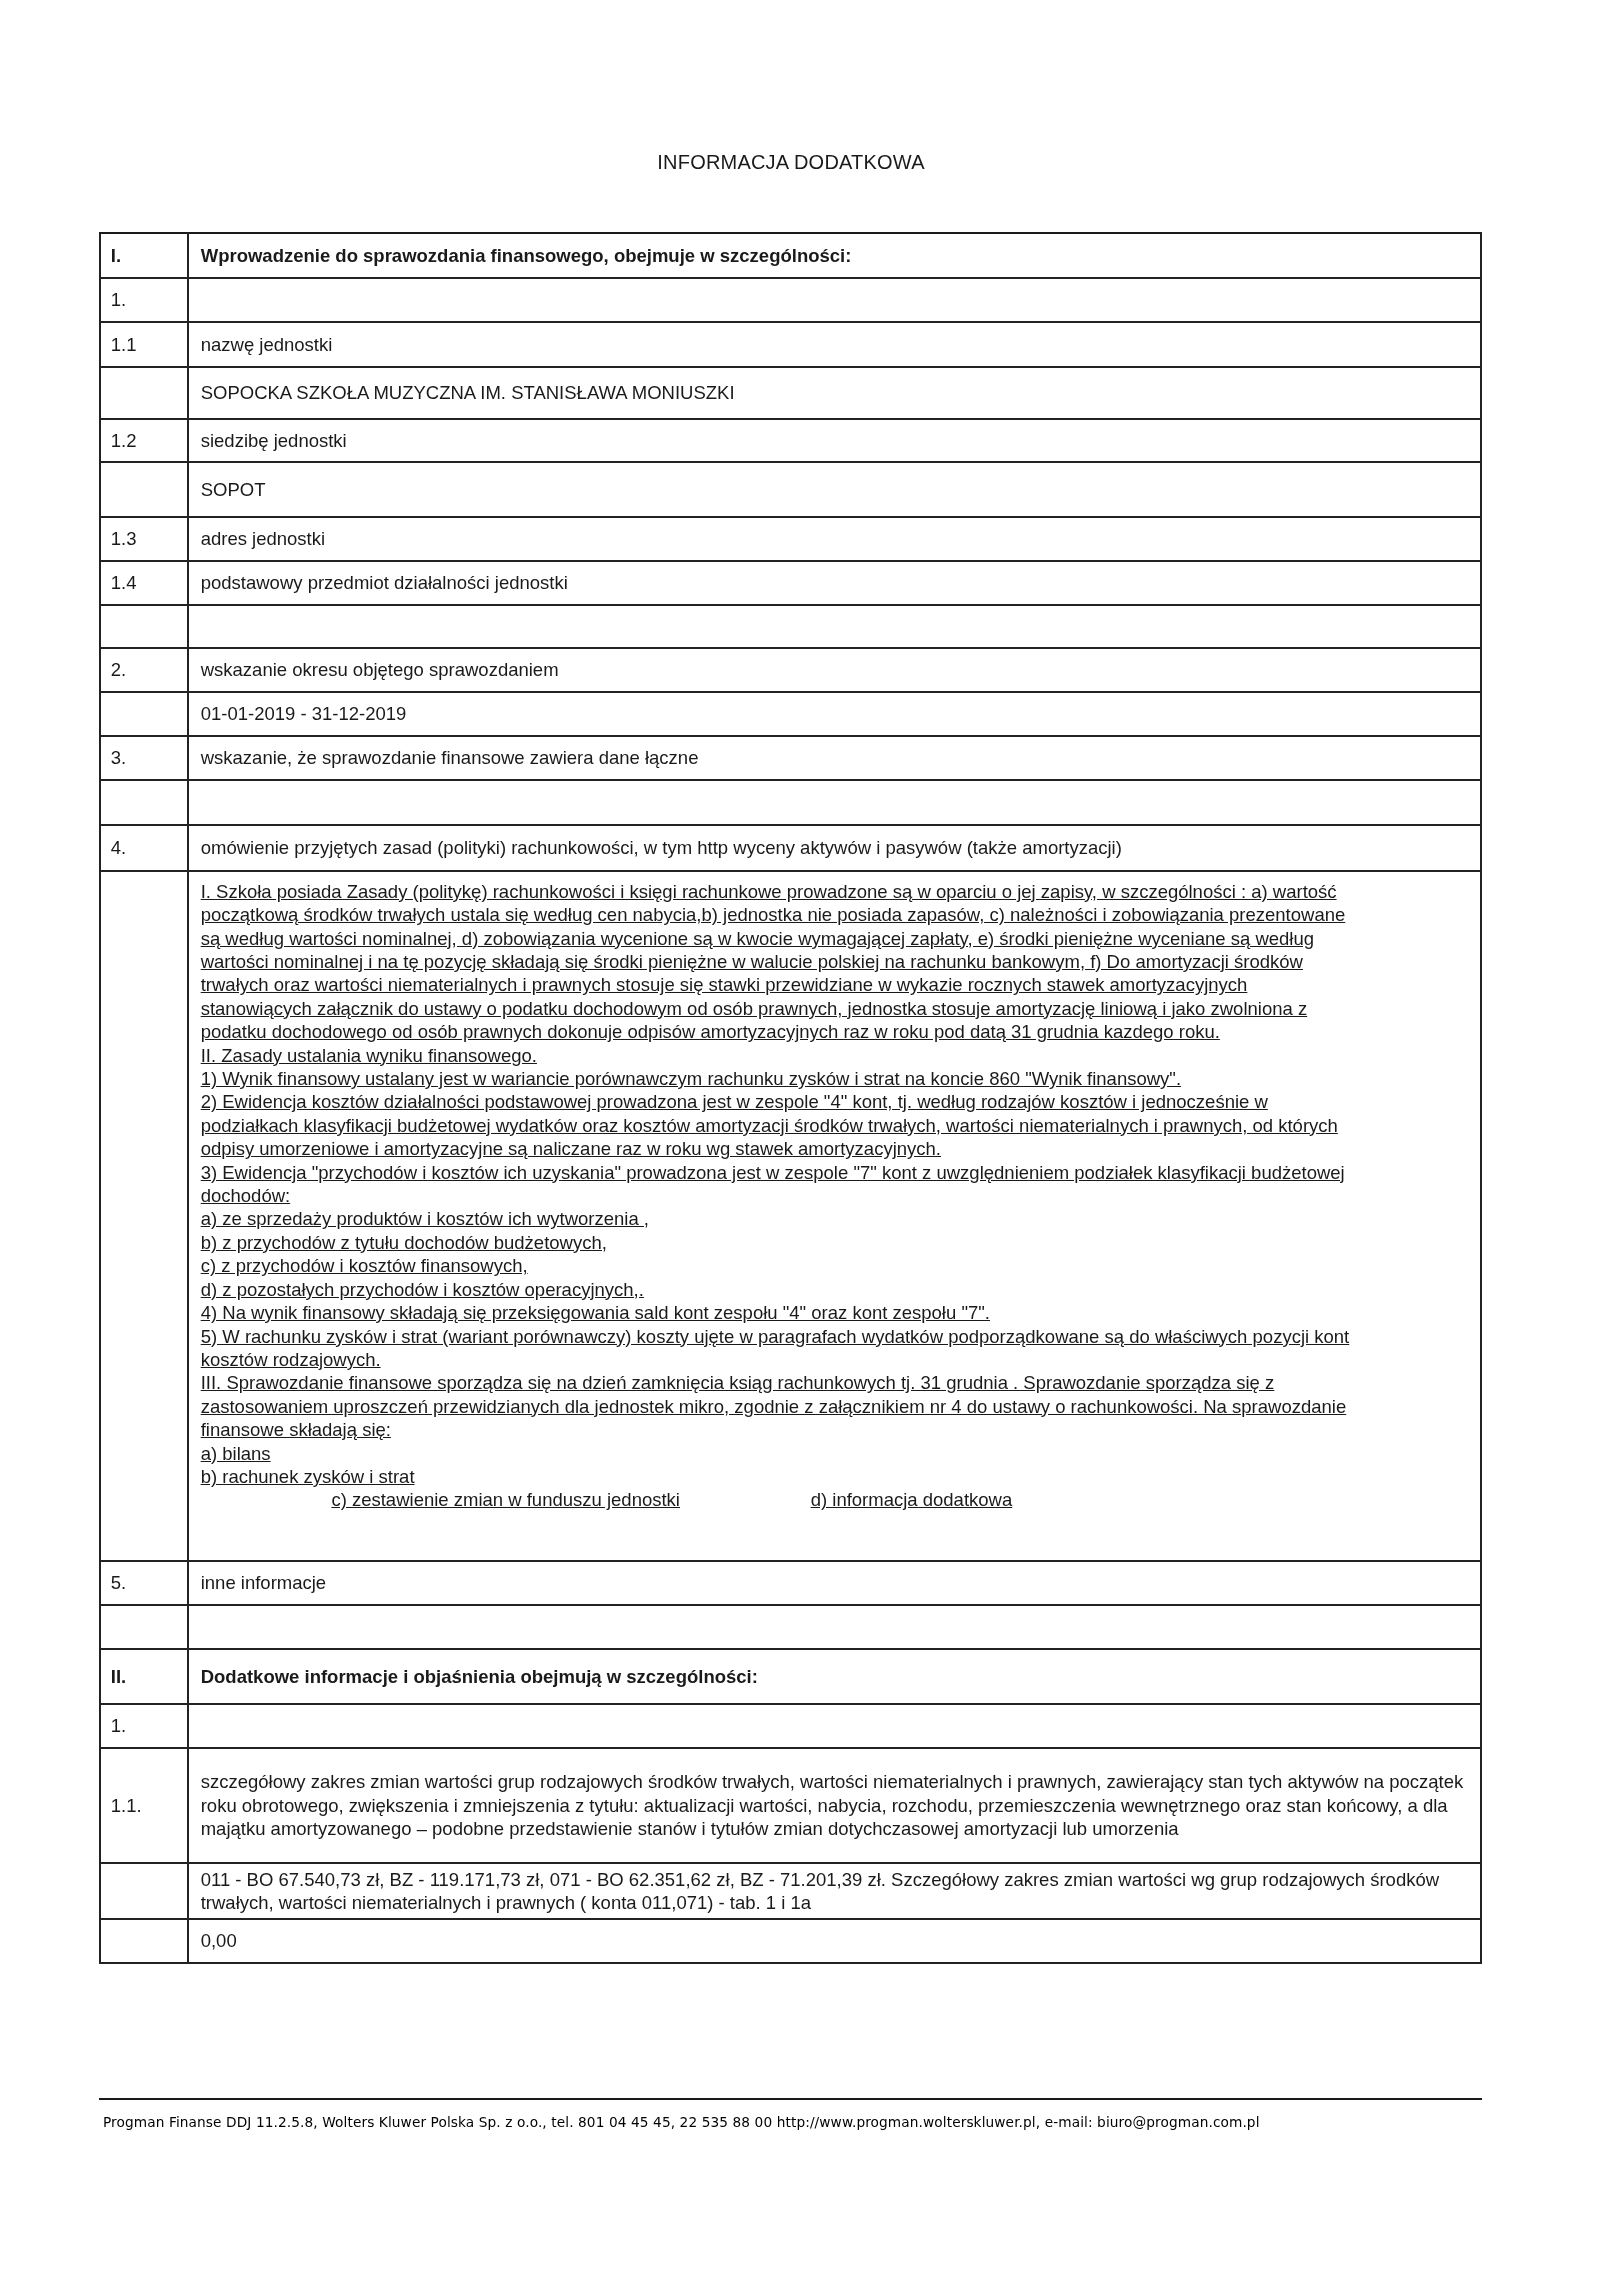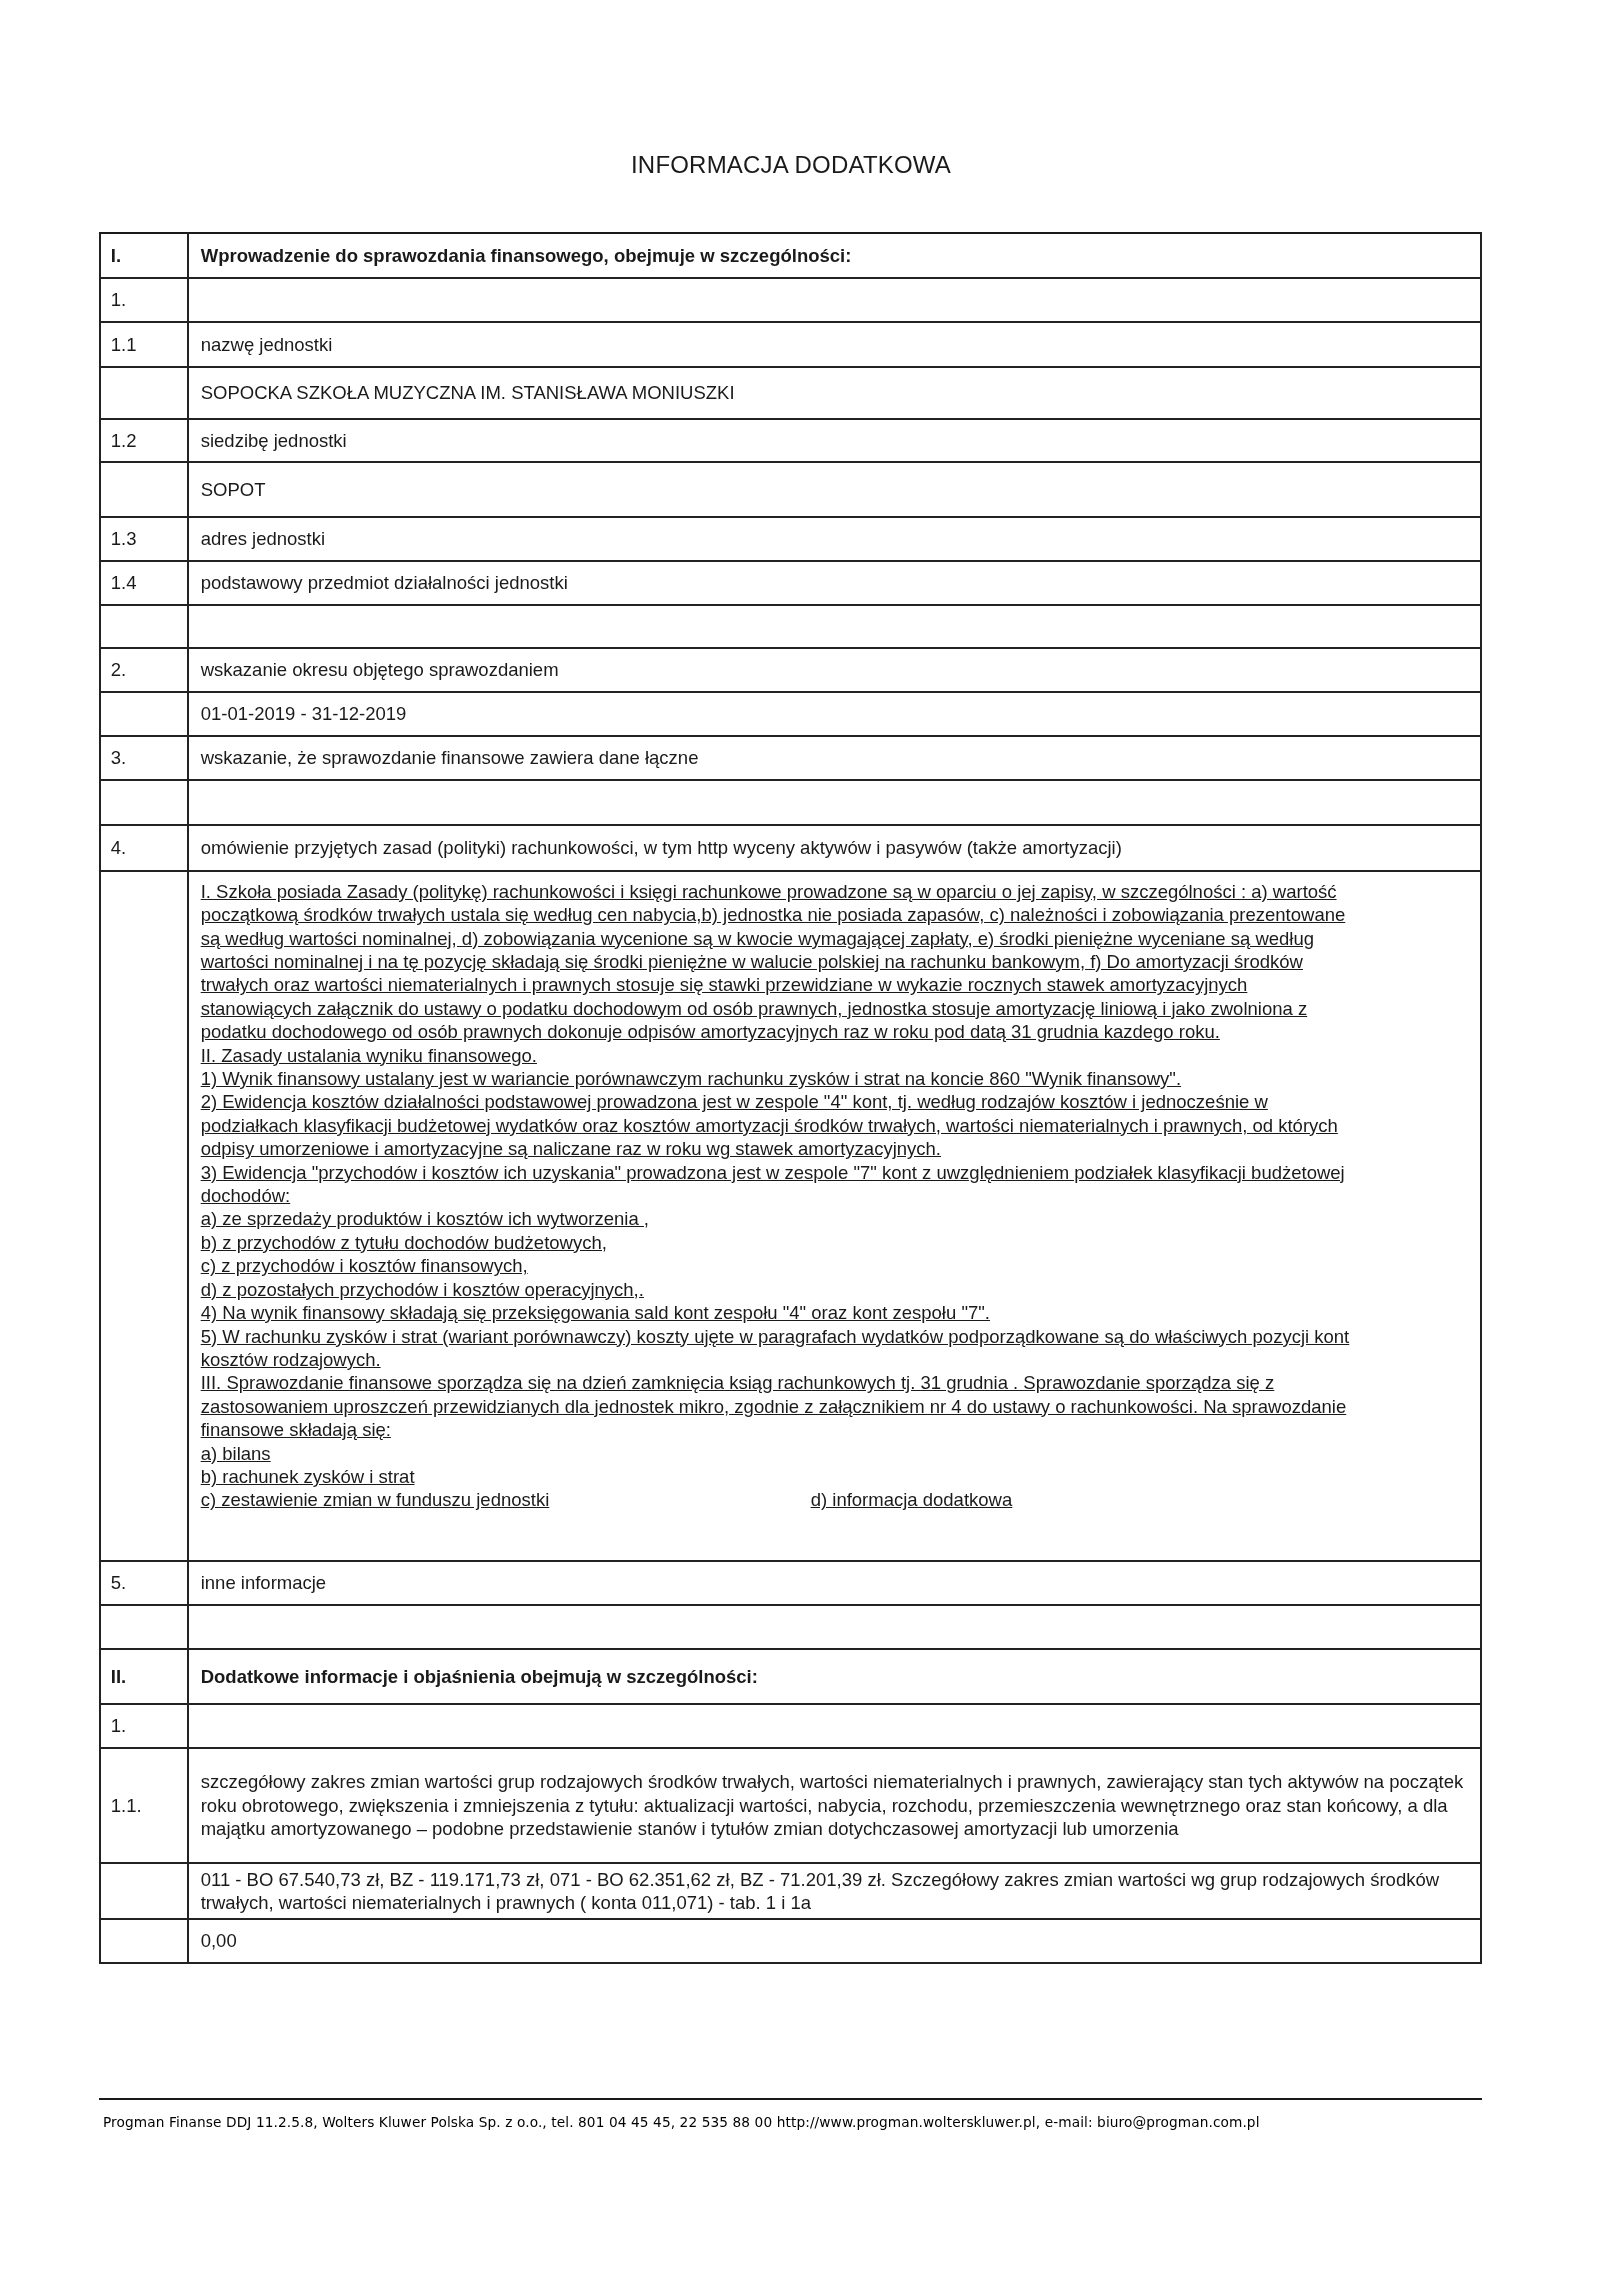--- a/index.html
+++ b/index.html
@@ -3,39 +3,39 @@
 <meta charset="utf-8">
 <style>
   html, body { margin: 0; padding: 0; background: #ffffff; }
   body {
     width: 1623px; height: 2294px; position: relative; overflow: hidden;
     font-family: "Liberation Sans", "DejaVu Sans", sans-serif;
     color: #1a1a1a;
   }
   .title {
     position: absolute; top: 151px; left: 0; width: 1582px;
-    text-align: center; font-size: 24px; letter-spacing: 0.2px;
+    text-align: center; font-size: 20px; letter-spacing: 0.2px;
   }
   table.doc {
     position: absolute; top: 232px; left: 99px; width: 1383px;
     border-collapse: collapse; table-layout: fixed;
     border: 2.9px solid #1a1a1a;
   }
   table.doc col.c1 { width: 88px; }
   table.doc td {
     border: 2px solid #222;
     border-top: 2.9px solid #1a1a1a;
     font-size: 18.5px; line-height: 23.4px;
     padding: 0 11.7px; vertical-align: middle;
   }
   table.doc td.num { padding-left: 9.8px; }
   table.doc tr.bold td { font-weight: bold; }
   .para { padding-top: 7.8px !important; padding-bottom: 7.8px !important; vertical-align: top !important; text-decoration: underline; }
   .para div { white-space: normal; }
-  .split { display: flex; }
+  .split { display: flex; text-align: center; }
   .split span:first-child { width: 610px; }
   .footer-line {
     position: absolute; top: 2098px; left: 99px; width: 1383px;
     height: 0; border-top: 2.9px solid #1a1a1a;
   }
   .footer {
     position: absolute; top: 2114px; left: 103px;
     font-family: "DejaVu Sans", sans-serif; font-size: 13.7px; color: #000000;
     letter-spacing: 0.1px;
   }

